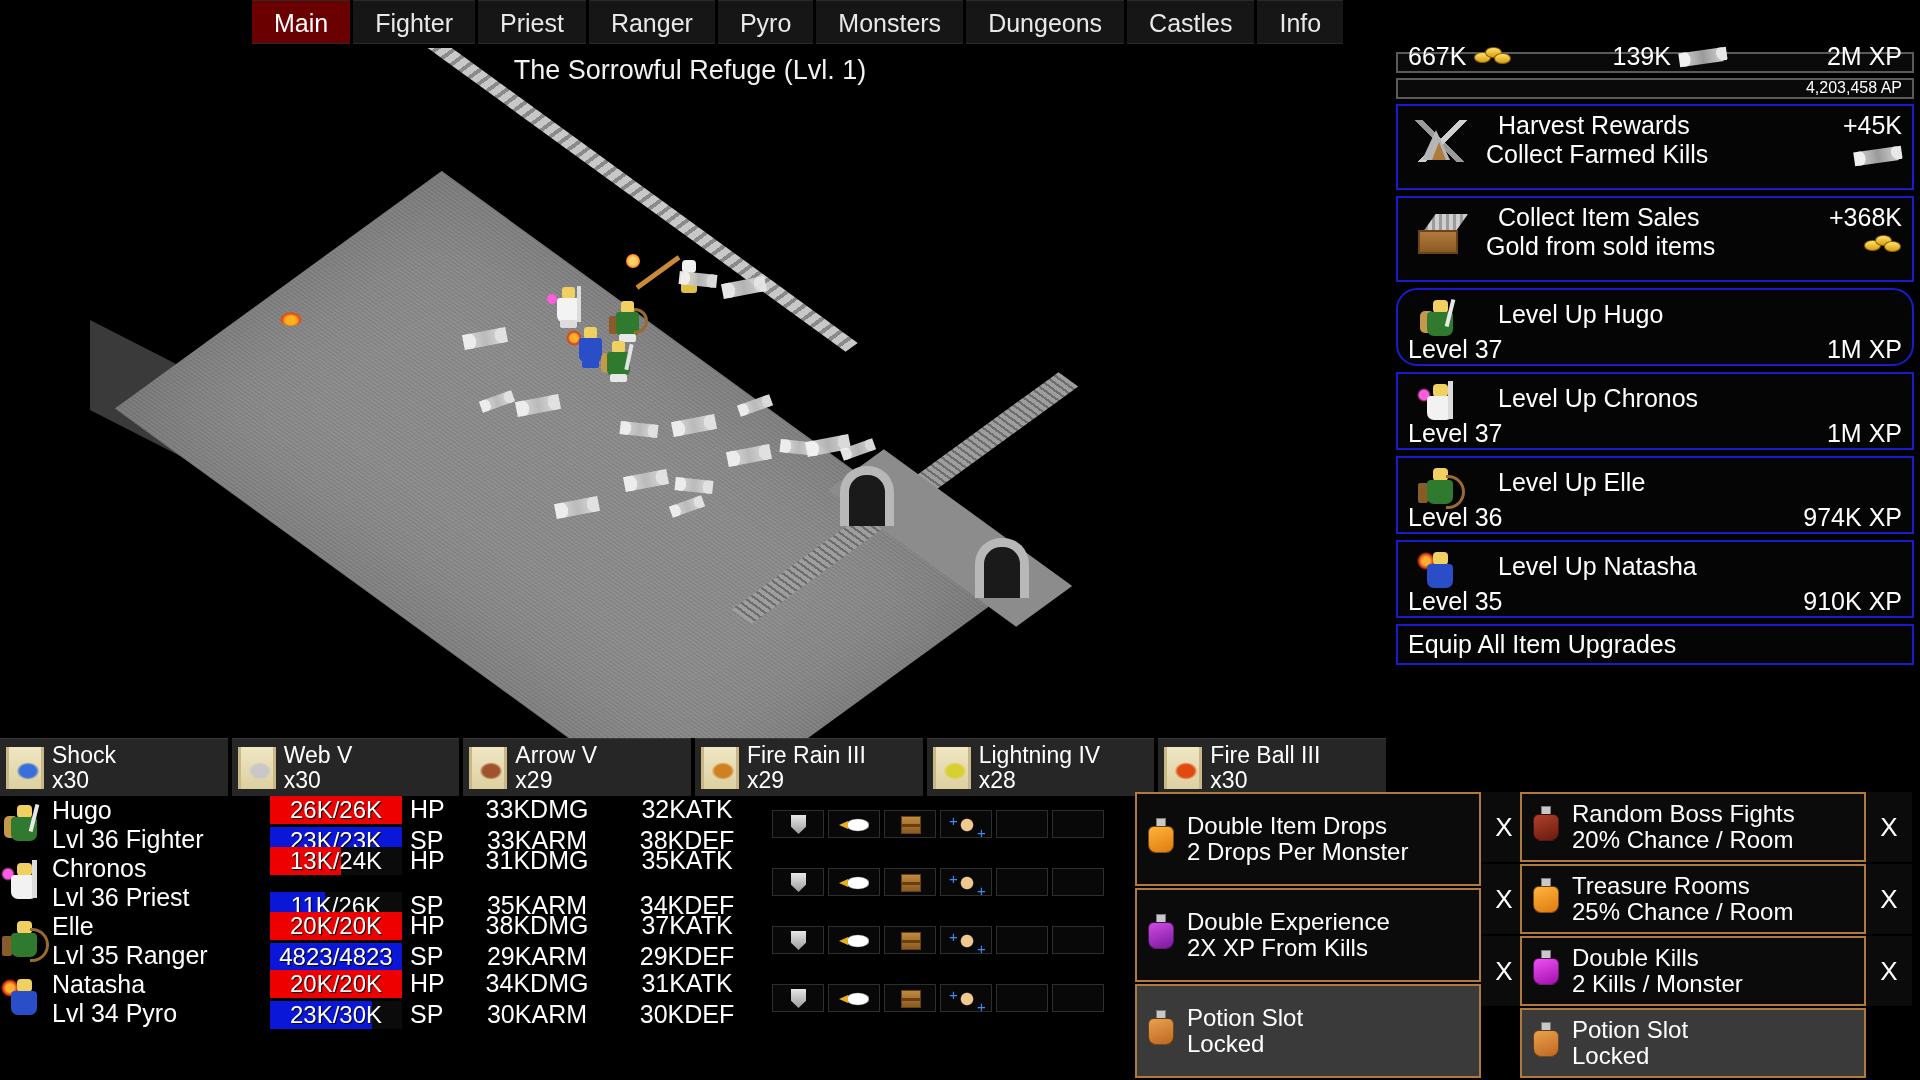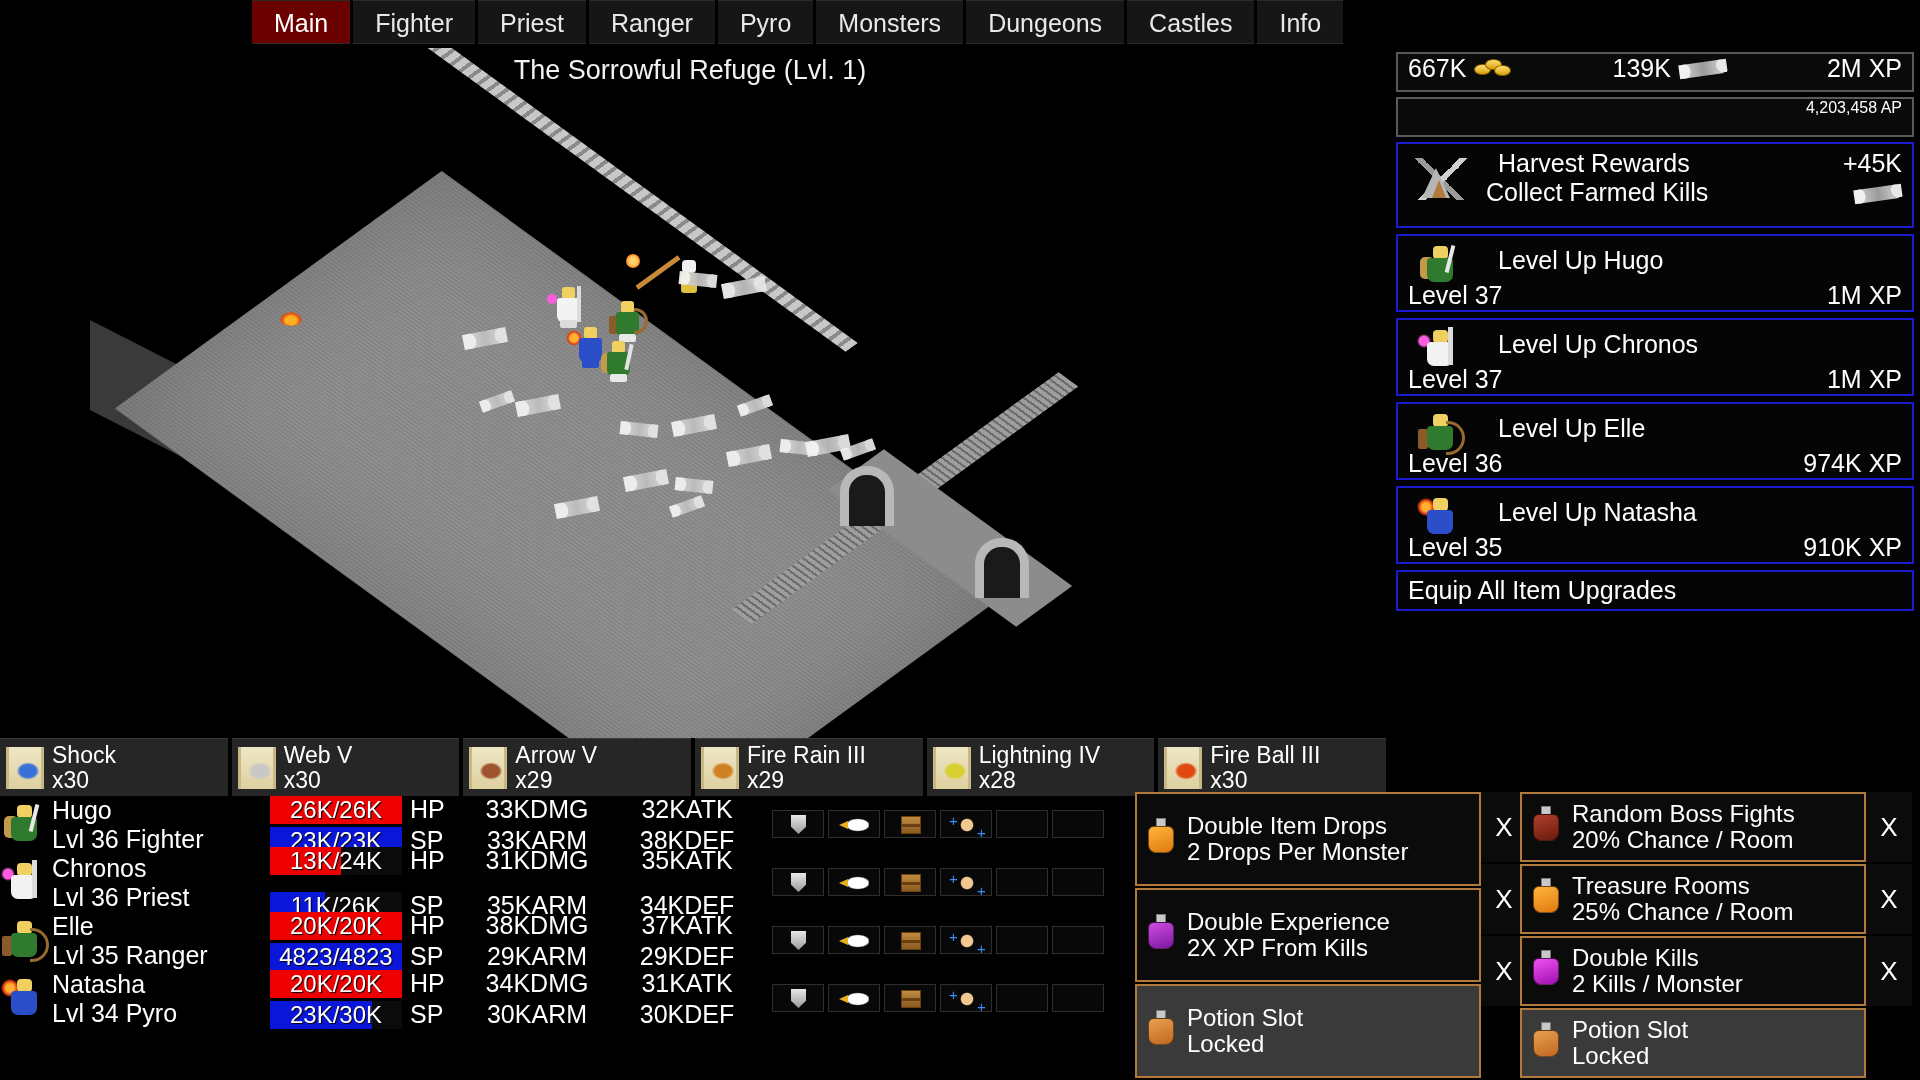--- a/index.html
+++ b/index.html
@@ -144,21 +144,21 @@
     position:absolute; width:14px; height:14px; border-radius:50%;
     background:radial-gradient(circle,#ffd070 0 40%,#ff8010 70%,transparent);
   }
 
   
   #rightpanel {
     position:absolute; left:1390px; top:48px; width:530px; height:742px;
     background:#000; padding:4px 6px 0 6px;
   }
   .res-row {
-    display:flex; align-items:flex-start; height:40px;
+    display:flex; align-items:flex-end; height:21px;
     border:2px solid #5a5a5a; background:#0a0a0a;
     margin-bottom:5px; padding:0 10px;
   }
   .res-item { display:flex; align-items:center; gap:8px; font-size:25px; }
   .res-gap { flex:1; }
   .coin-icon {
     width:38px; height:20px; position:relative; display:inline-block;
   }
   .coin-icon i {
     position:absolute; width:17px; height:11px; border-radius:50%;
@@ -462,23 +462,39 @@
           </div>
           <div class="card-top">
             <div class="card-title">Harvest Rewards</div>
             <div class="card-right">+45K</div>
           </div>
           <div class="card-sub" style="margin-left:78px;">
             <div class="s-left">Collect Farmed Kills</div>
             <div class="s-right"><span class="bone-icon"></span></div>
           </div>
         </div>
+        <div class="card twoline" style="height: 86px;">
+          <div class="card-icon">
+            <div class="ic-house">
+              <div class="roof"></div>
+              <div class="walls"></div>
+            </div>
+          </div>
+          <div class="card-top">
+            <div class="card-title">Collect Item Sales</div>
+            <div class="card-right">+368K</div>
+          </div>
+          <div class="card-sub" style="margin-left:78px;">
+            <div class="s-left">Gold from sold items</div>
+            <div class="s-right"><span class="coin-icon"><i></i><i></i><i></i></span></div>
+          </div>
+        </div>
       </div>
     <div id="levelup-list">
-        <div class="card" style="height: 78px;">
+        <div class="card" style="height: 78px; border-radius: 21px;">
           <div class="card-top" style="min-height:42px;">
             <div class="card-icon" style="height:42px;">
               <div class="ic-char f">
                 <div class="c-head"></div>
                 <div class="c-body"></div>
               </div>
             </div>
             <div class="card-title">Level Up Hugo</div>
           </div>
           <div class="card-sub">

